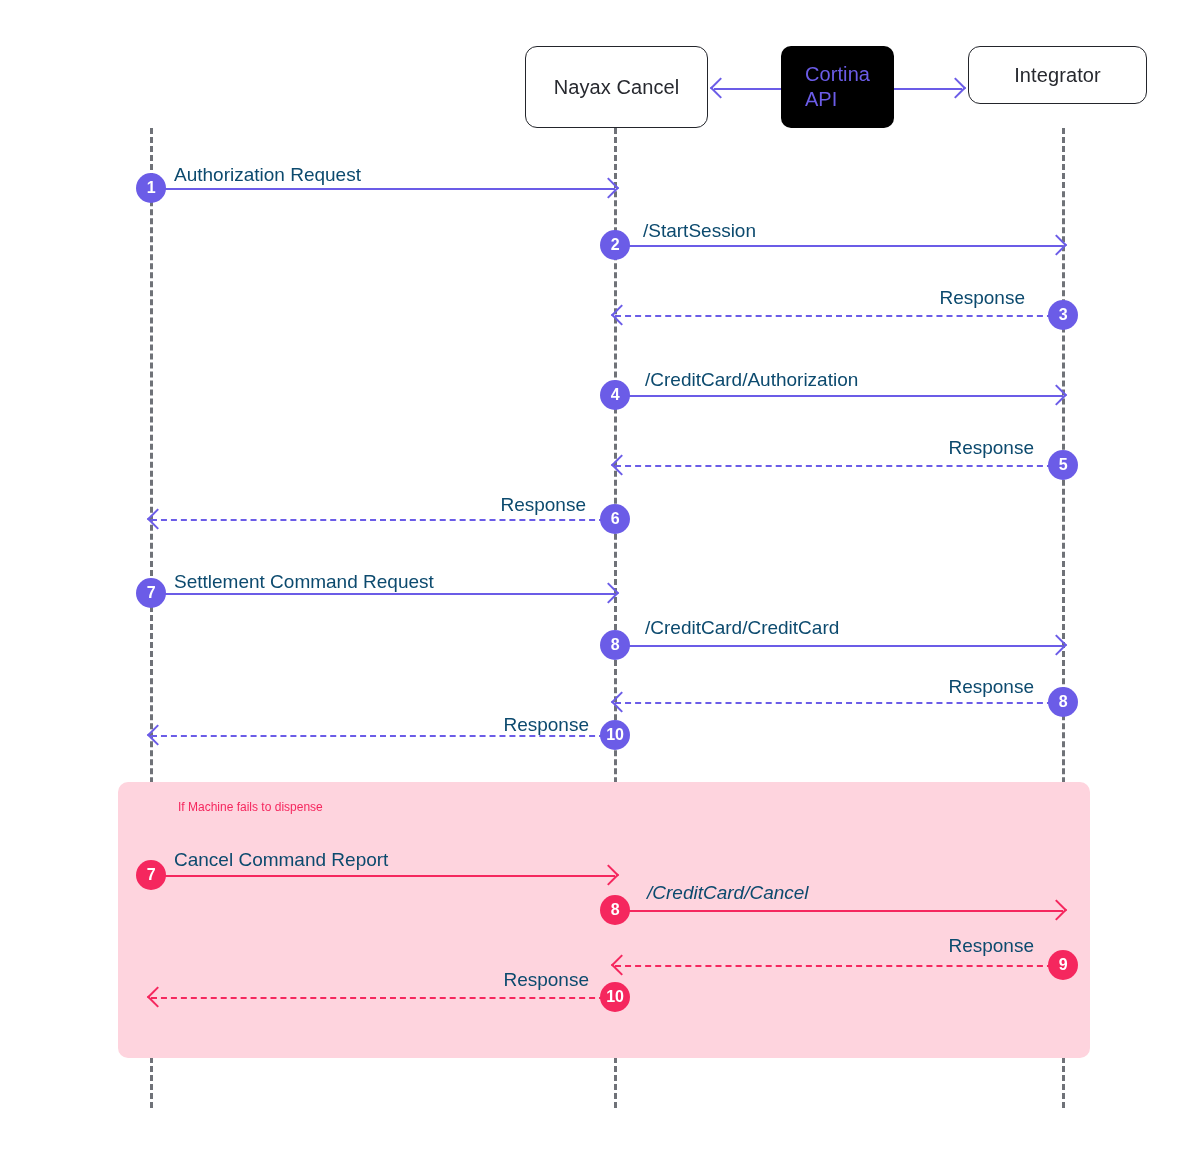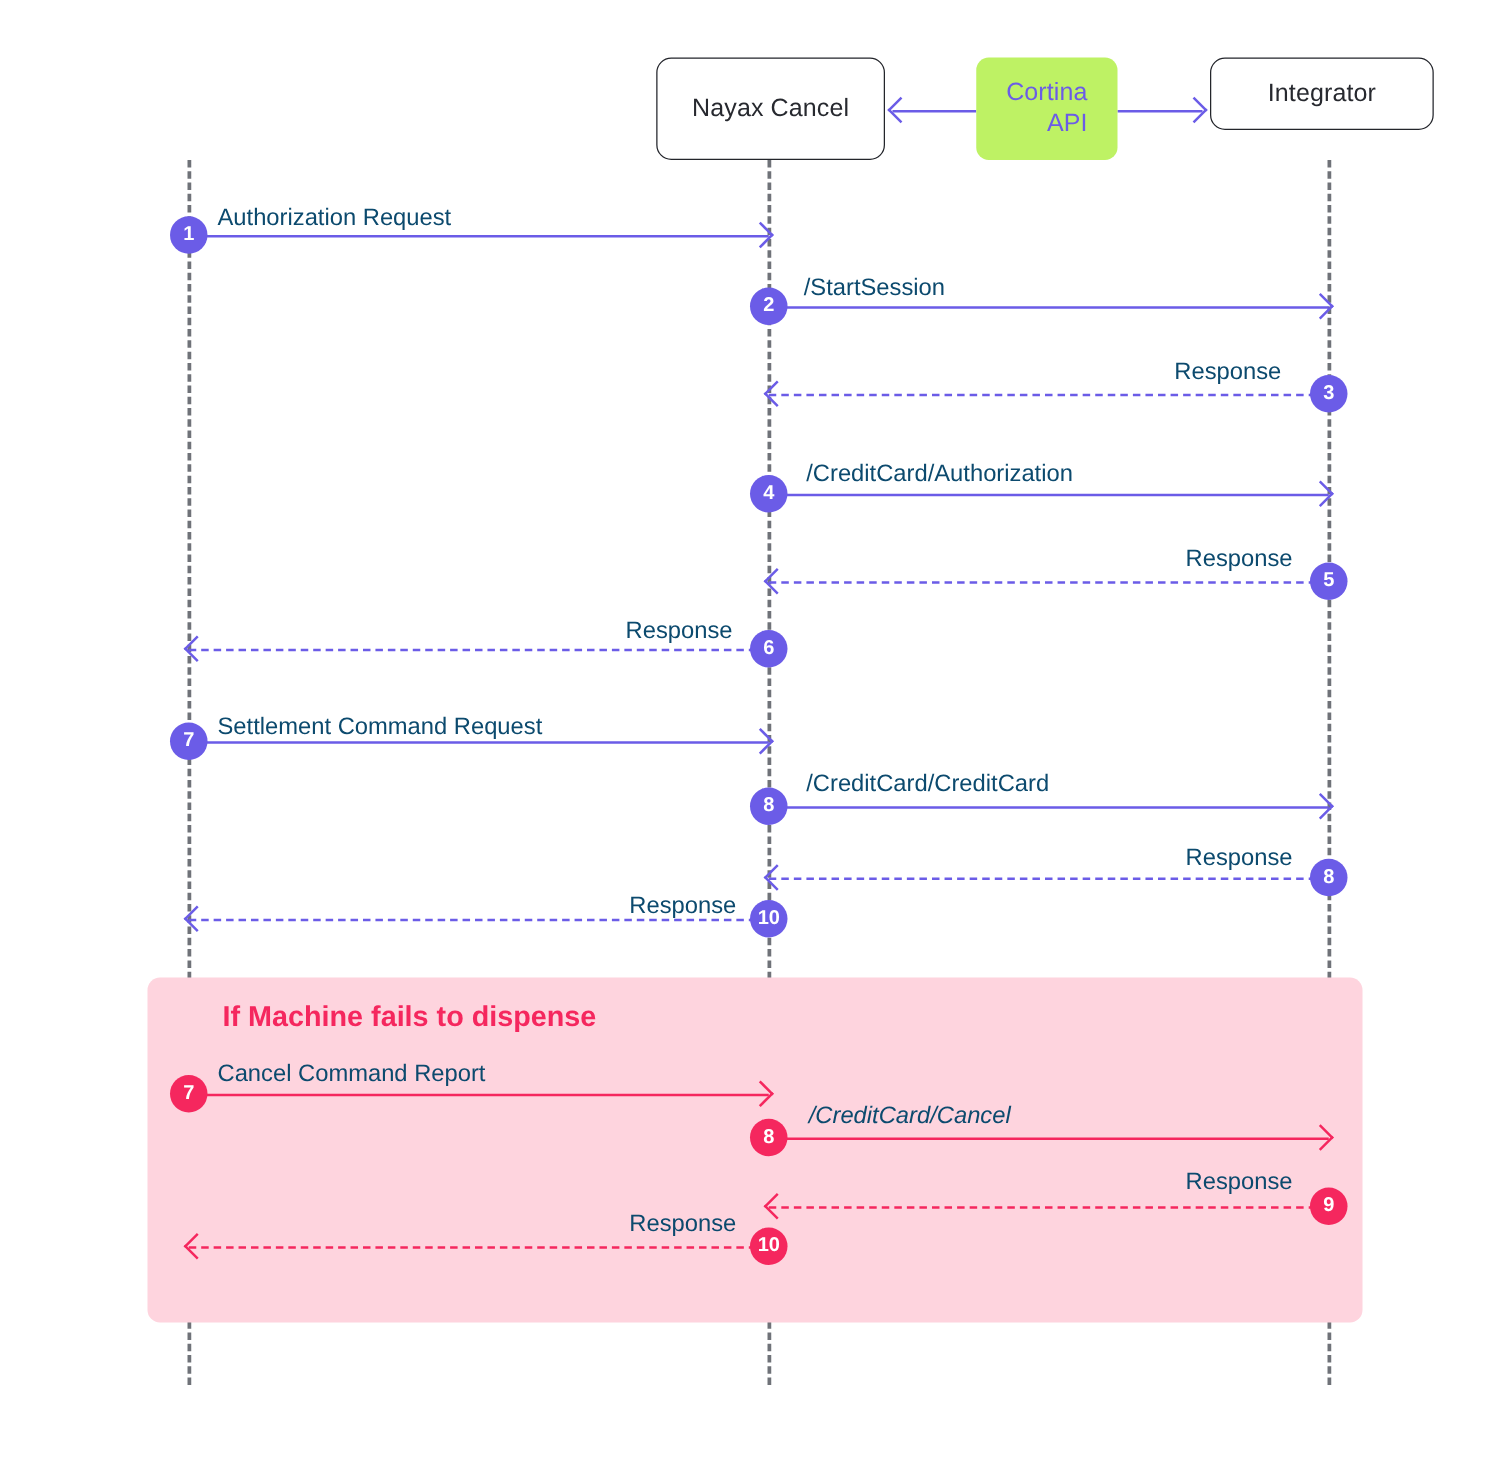--- a/index.html
+++ b/index.html
@@ -17,46 +17,46 @@
     border:1.6px solid #23252b;
     border-radius:12px;
     background:#ffffff;
     display:flex;align-items:center;justify-content:center;
     font-size:20px;color:#27292f;
     letter-spacing:.1px;
     z-index:6;
   }
   .participant.accent{
     border:none;
-    background:#bef264;
+    background:#000000;
     color:#6B5CE7;
     border-radius:10px;
     line-height:1.25;
-    text-align:right;
+    text-align:left;
   }
 
   
   .lifeline{
     position:absolute;
     width:0;
     border-left:3px dashed #6f7278;
     z-index:1;
   }
 
   
   .fragment{
     position:absolute;
     background:#FED4DE;
     border-radius:10px;
     z-index:2;
   }
   .fragment-title{
     position:absolute;
-    font-size:23px;
-    font-weight:bold;
+    font-size:12px;
+    font-weight:normal;
     color:#F5275E;
     z-index:5;
     white-space:nowrap;
   }
 
   
   .msg{position:absolute;height:0;z-index:4;}
   .msg .line{
     position:absolute;left:0;right:0;top:0;
     border-top:2.2px solid #6B5CE7;

